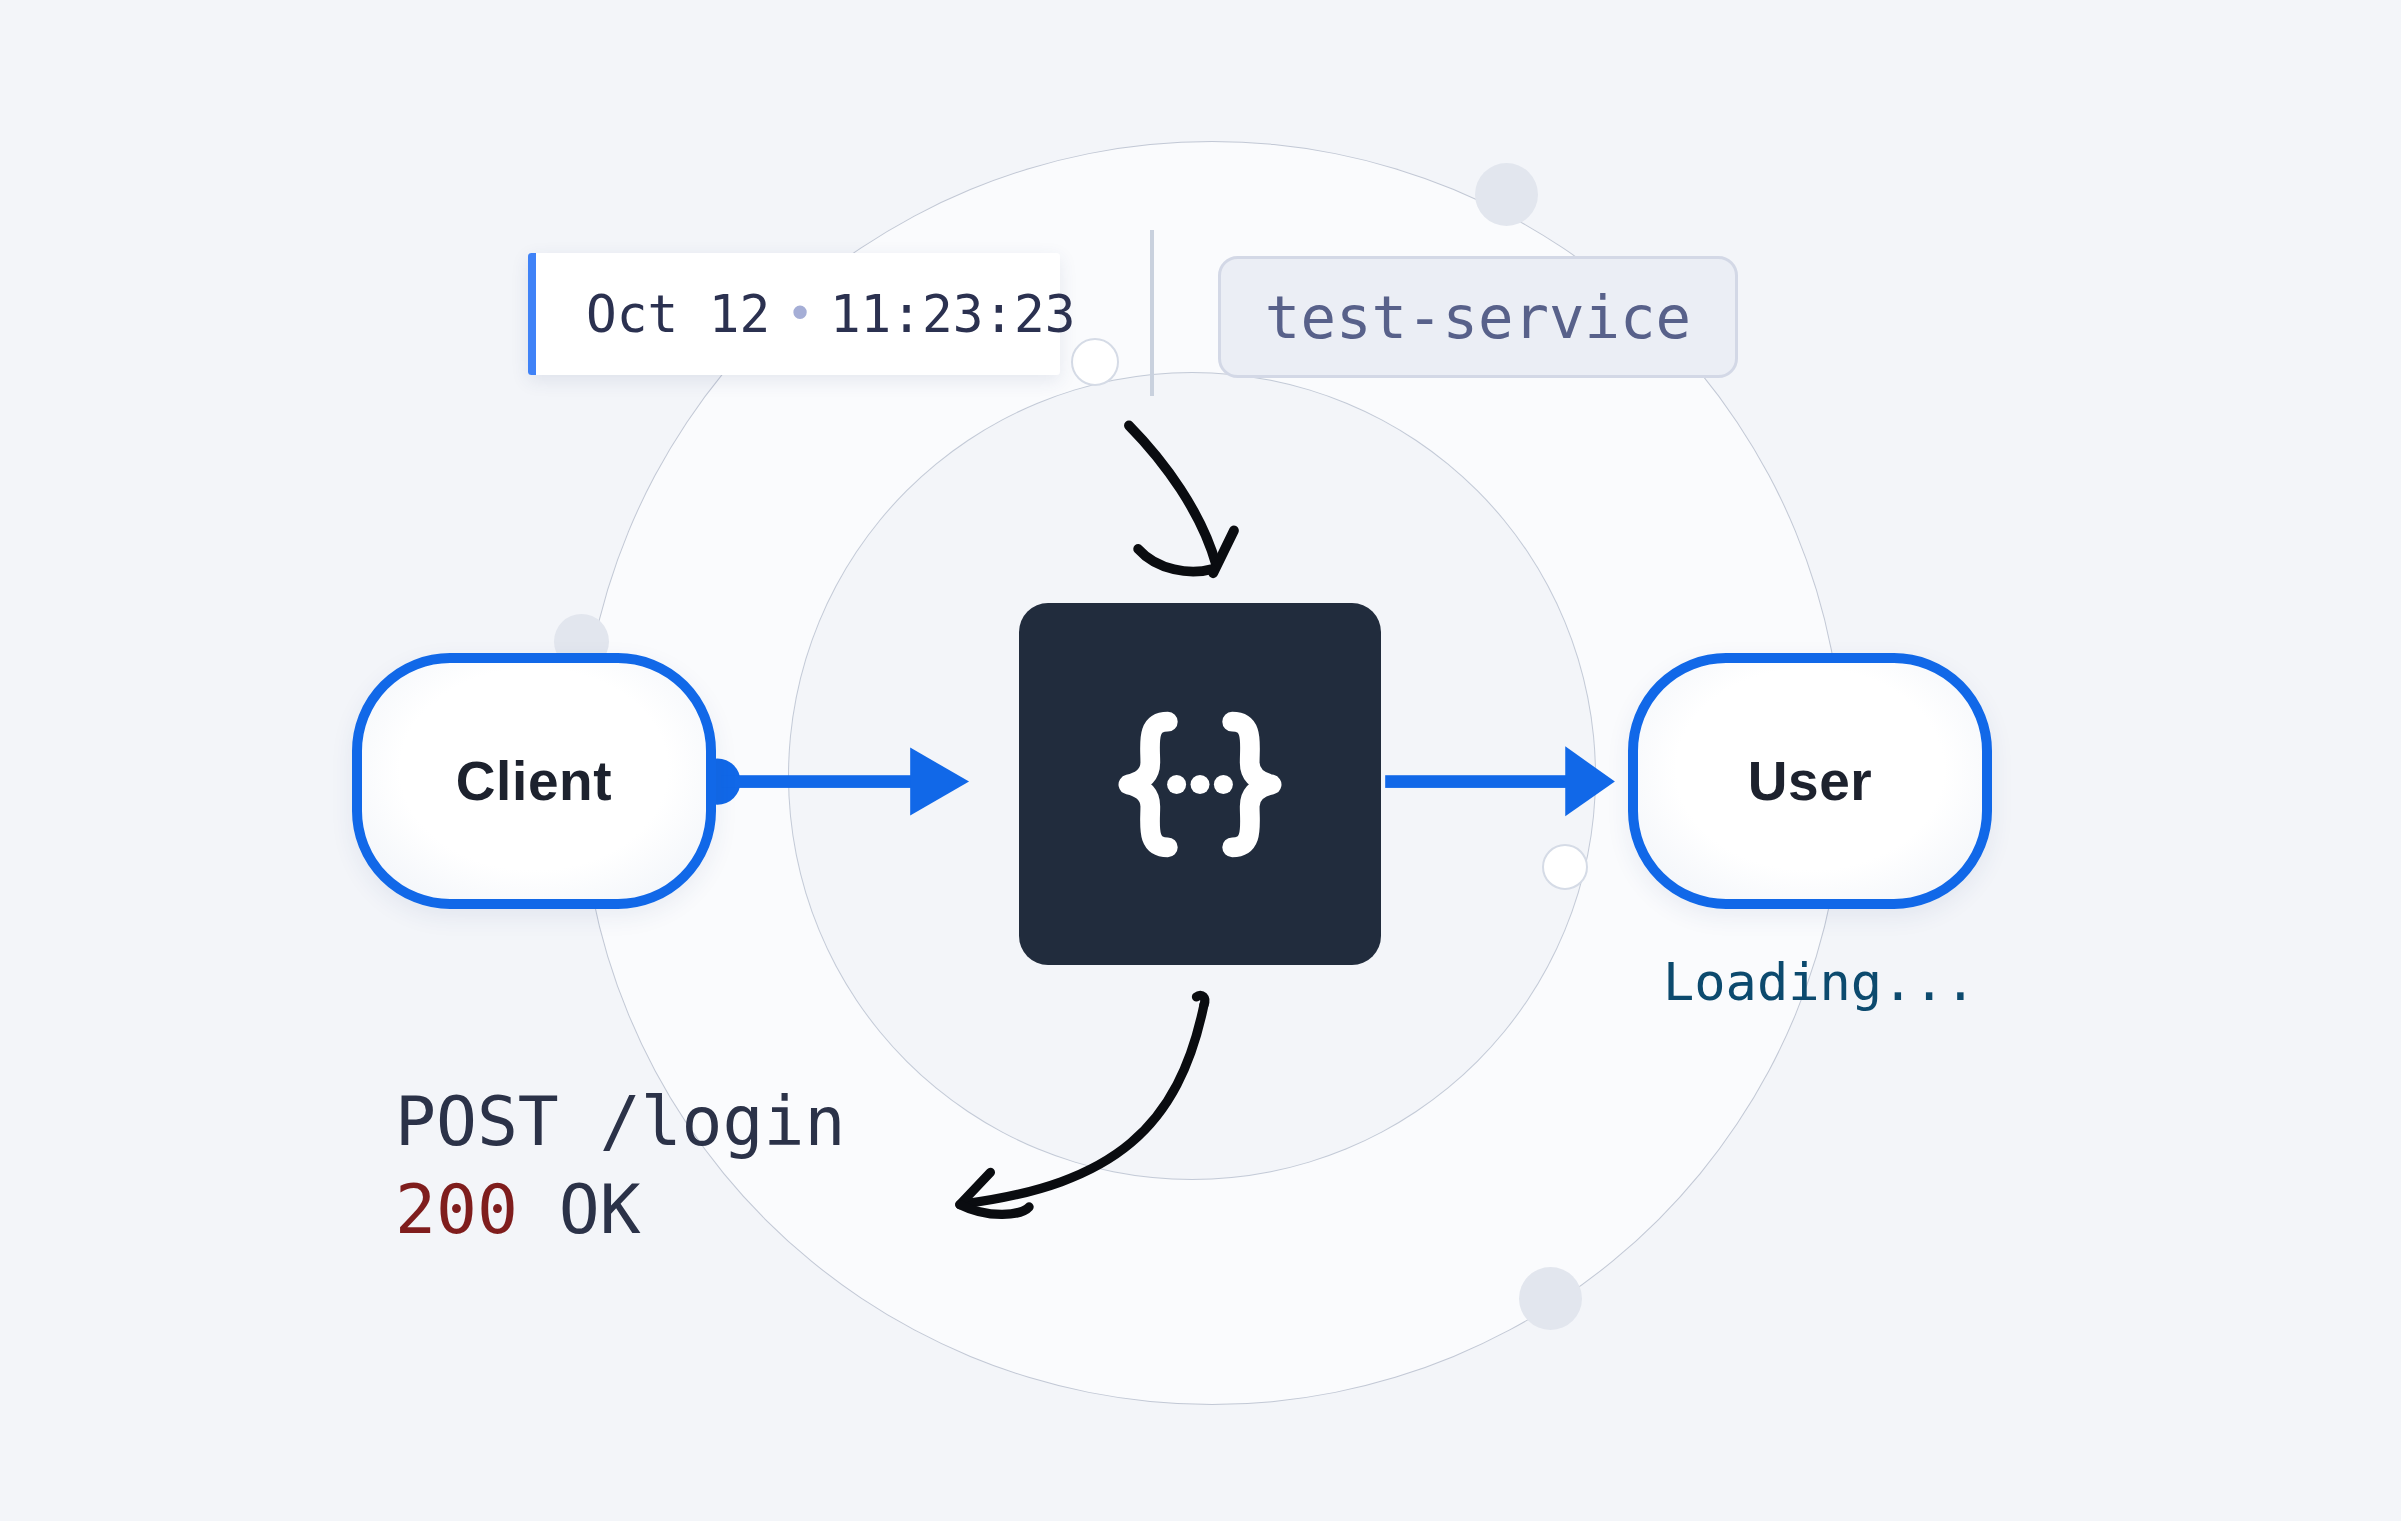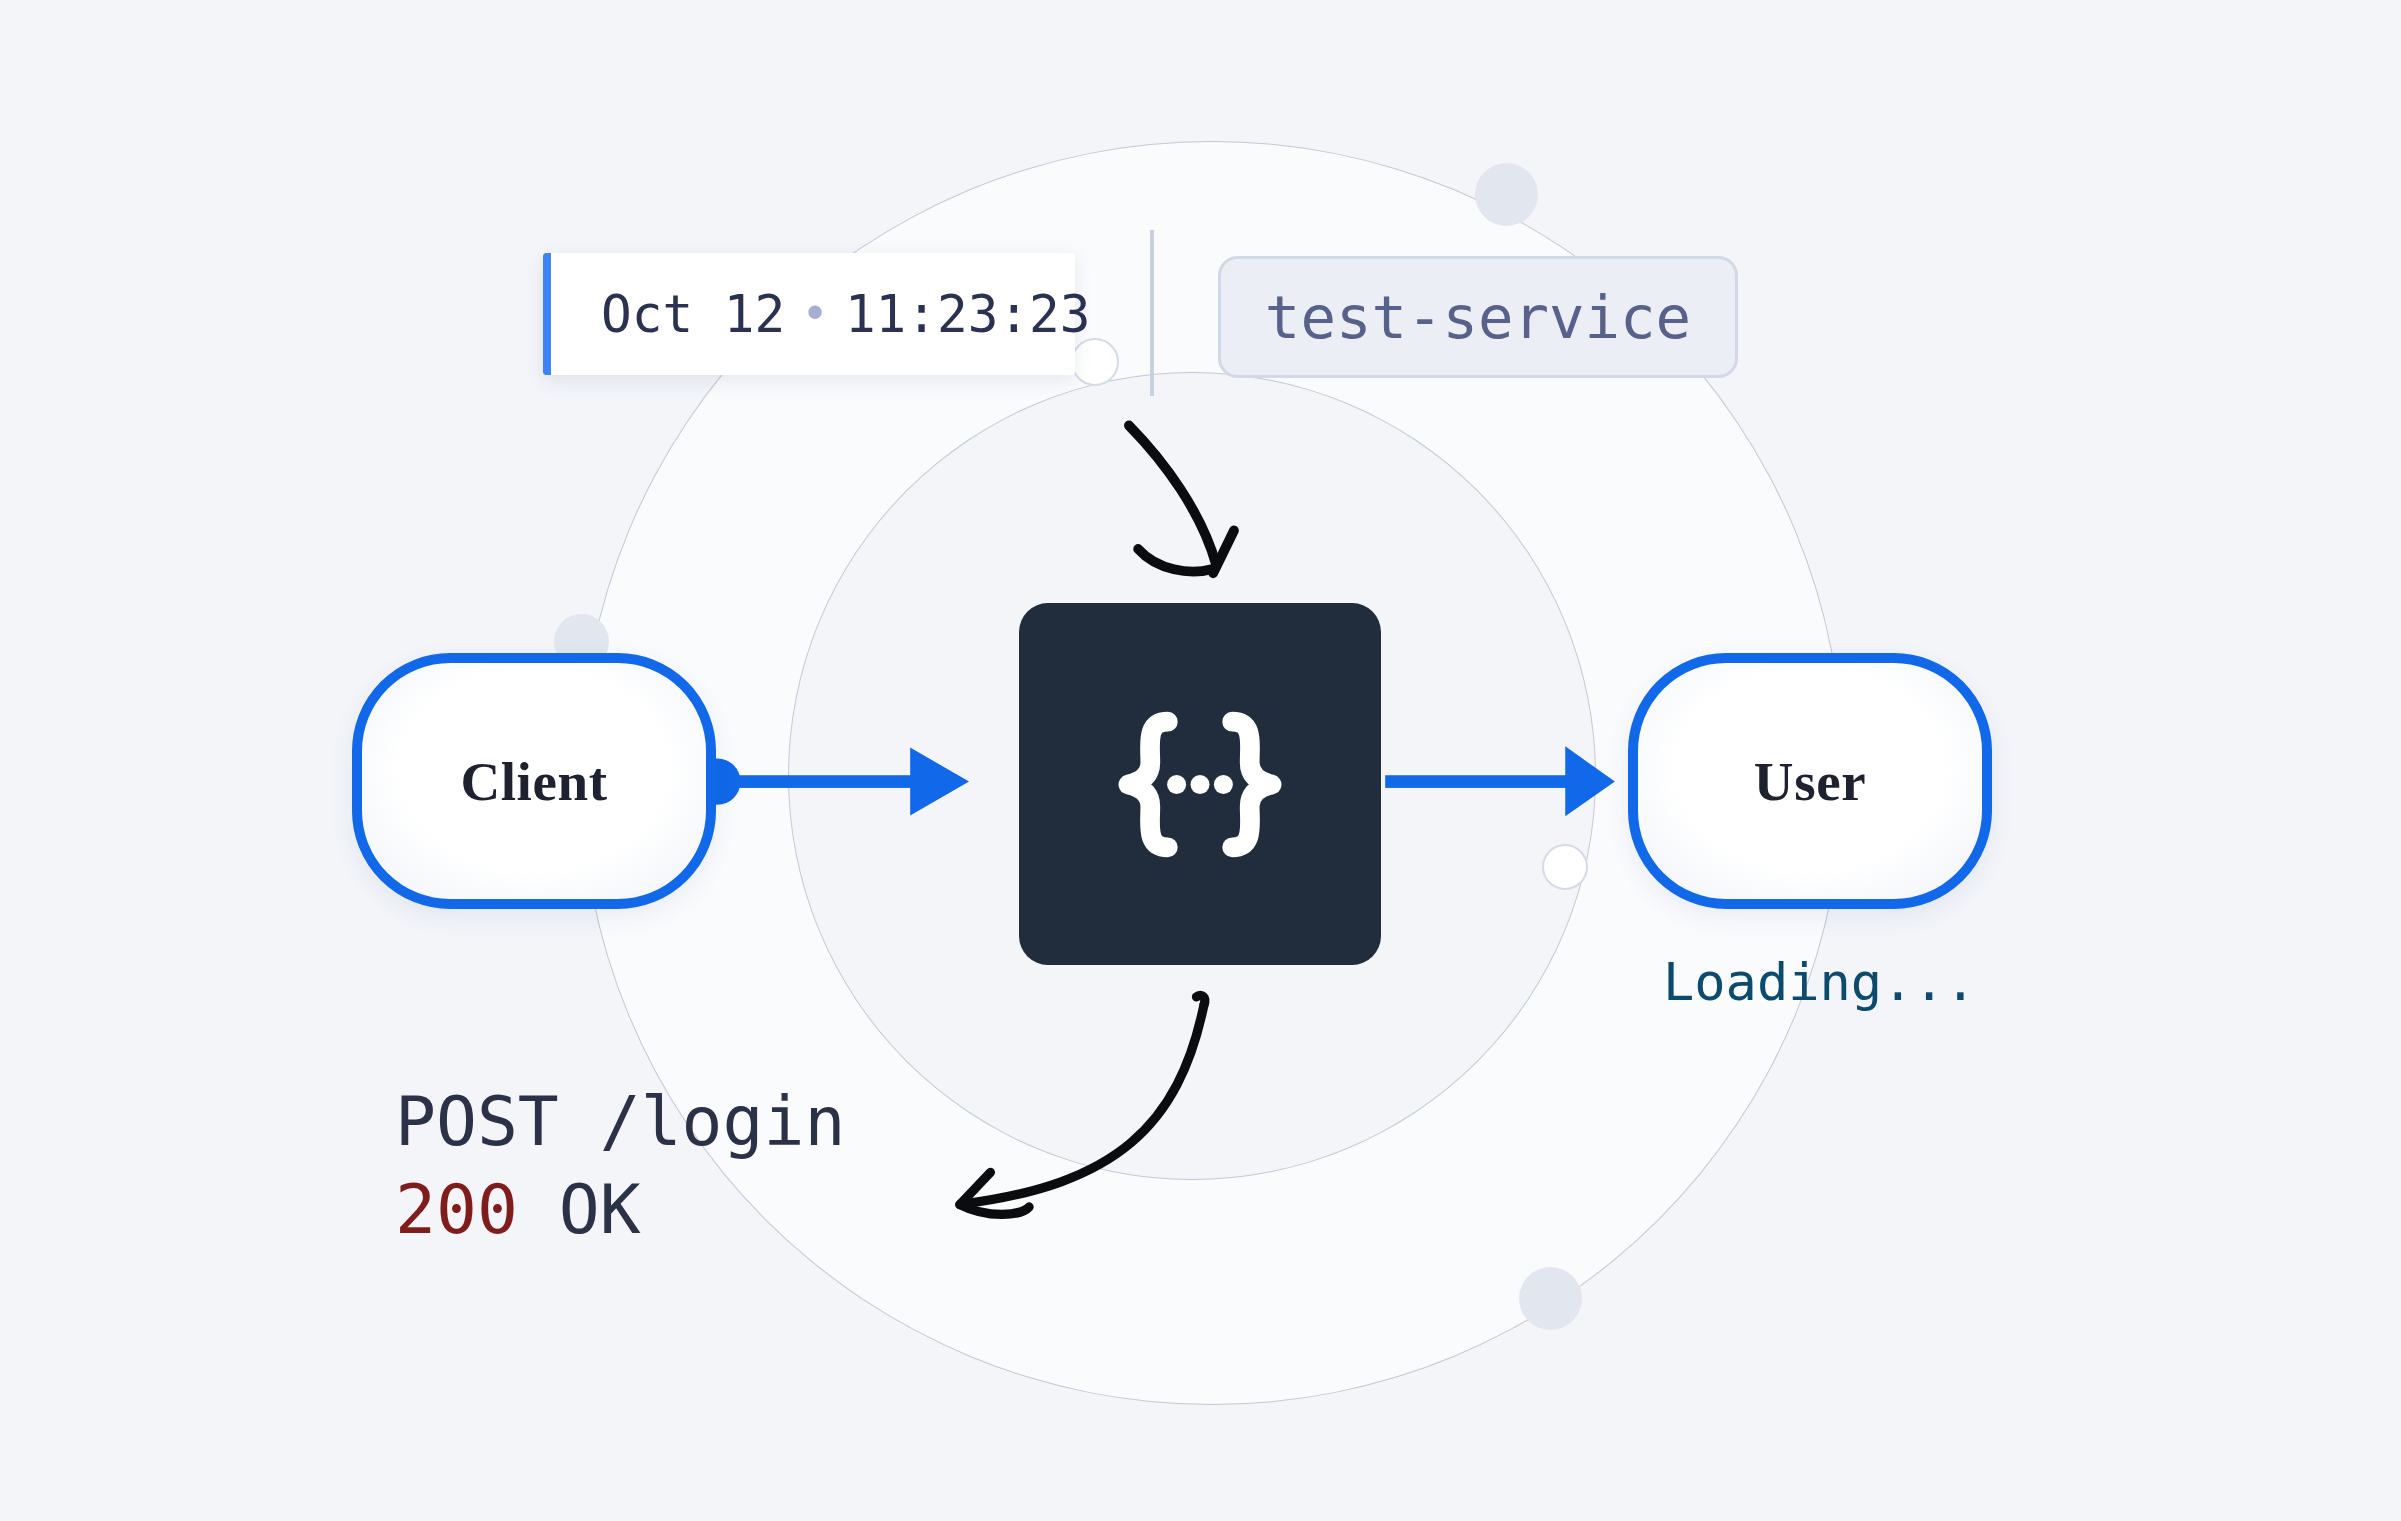--- a/index.html
+++ b/index.html
@@ -43,21 +43,20 @@
     background: #ffffff;
     border-radius: 3.5px;
     border-left: 8px solid #3f82f7;
     box-shadow: 0 5.8px 18.5px rgba(50,70,120,0.10);
     display: flex; align-items: center;
     padding-left: 50px; box-sizing: border-box;
     z-index: 12;
     font-family: "DejaVu Sans Mono", monospace;
     font-size: 51px; color: #2b3150;
     white-space: nowrap;
-    margin-left: 15px;
   }
   .timestamp-card .sep {
     color: #a5aed6; margin: 0 16px; font-size: 0.9em;
   }
 
   .top-divider {
     position: absolute; left: 1150px; top: 230px; width: 4px; height: 166px;
     background: #c9d1de; z-index: 12;
   }
 
@@ -83,21 +82,21 @@
     border-radius: 98px;
     box-sizing: border-box;
     background: radial-gradient(ellipse at 50% 45%, #ffffff 55%, #eef2f8 100%);
     display: flex; align-items: center; justify-content: center;
     z-index: 10;
     box-shadow: 0 8px 23px rgba(40,70,130,0.08);
   }
   .node-client { left: 352px;  top: 653px; }
   .node-user   { left: 1628px; top: 653px; }
   .flow-node .node-label {
-    font-family: Liberation Serif, serif;
+    font-family: Liberation Sans, sans-serif;
     font-weight: bold; font-size: 55px; color: #1d222e;
     letter-spacing: 0.6px;
   }
 
   
   .service-square {
     position: absolute; left: 1019px; top: 603px; width: 362px; height: 362px;
     background: #212c3d;
     border-radius: 29px;
     display: flex; align-items: center; justify-content: center;

